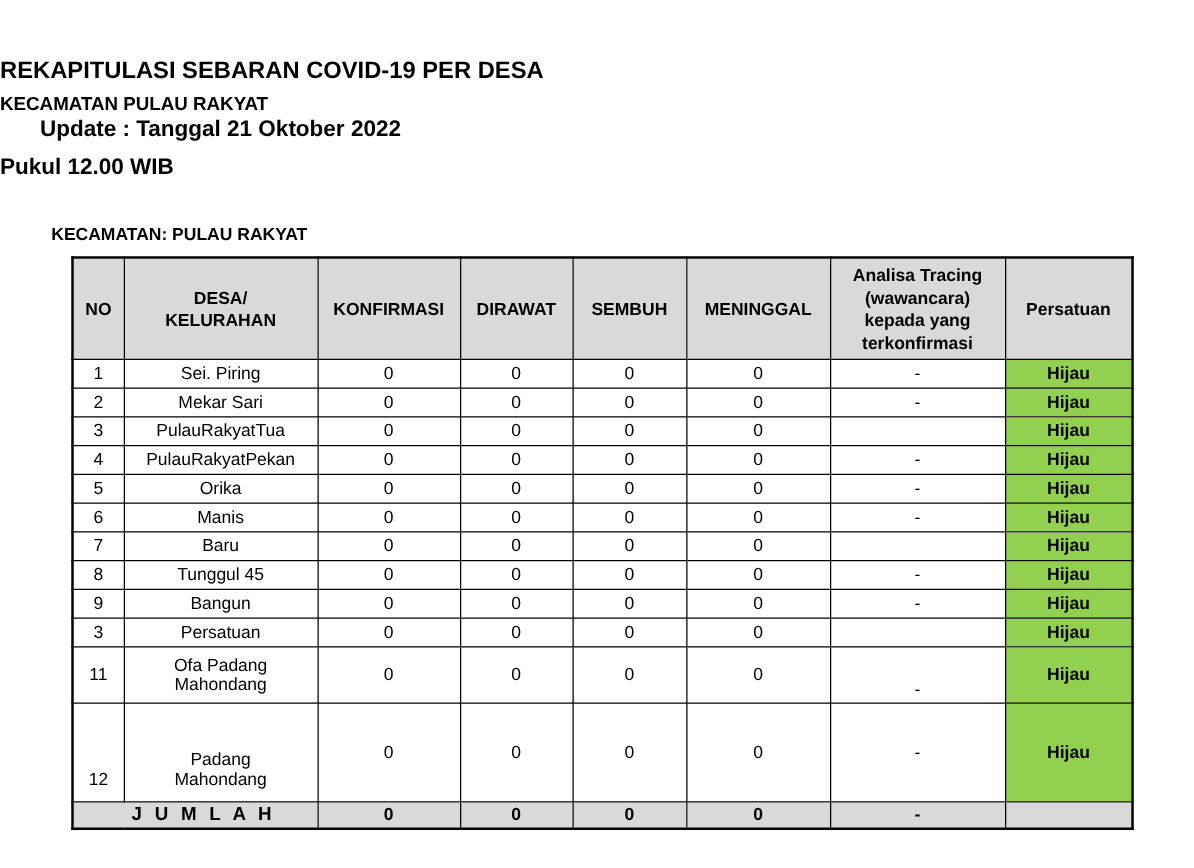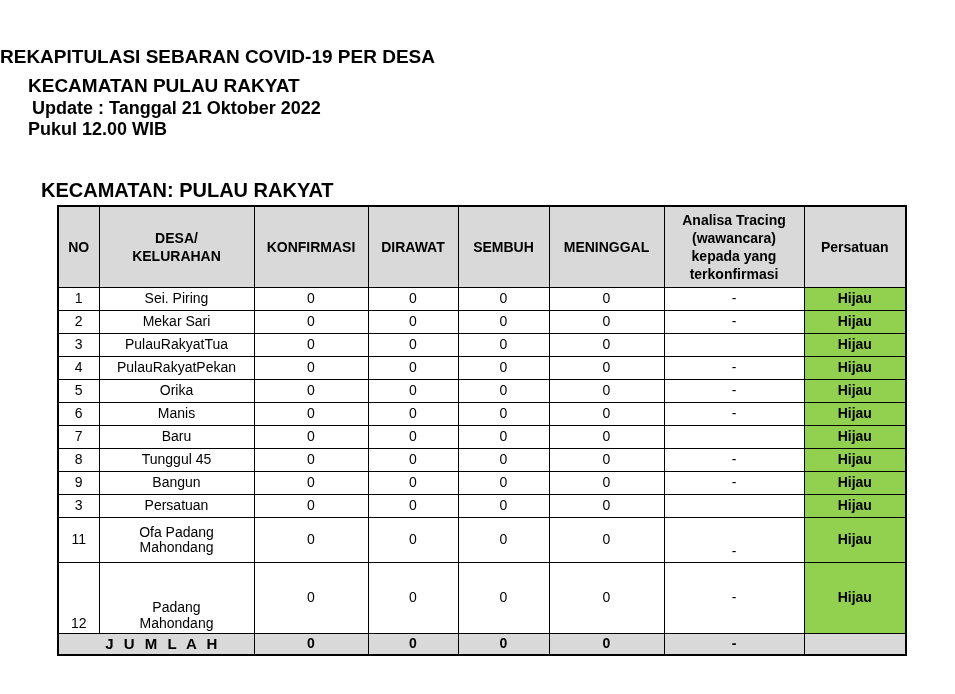--- a/index.html
+++ b/index.html
@@ -7,27 +7,27 @@
     position:relative;
     width:955px;height:694px;
     background:#ffffff;
     font-family:"Liberation Sans", sans-serif;
     color:#000;
     overflow:hidden;
   }
   .title-block{position:absolute;top:0;left:0;width:100%;text-align:left;}
   .title-line{font-weight:700;line-height:1.16;}
   .t1{margin-top:46px;font-size:19px;}
-  .t2{margin-top:7px;font-size:19px;margin-left:28px;}
+  .t2{margin-top:7px;font-size:15px;}
   .t3{margin-top:1px;font-size:18px;padding-left:32px;}
-  .t4{font-size:18px;padding-left:28px;}
+  .t4{margin-top:9px;font-size:18px;}
 
   .section-label{
     position:absolute;left:41px;top:179px;
-    font-size:20px;font-weight:700;
+    font-size:14px;font-weight:700;
   }
 
   table.report{
     position:absolute;left:57px;top:205px;
     width:848px;
     border-collapse:collapse;table-layout:fixed;
     border:2px solid #000;
   }
   table.report th, table.report td{
     border:1px solid #000;
@@ -54,21 +54,21 @@
     font-size:14.5px;
   }
   td.green{
     background:#92d050;
     font-weight:700;
     font-size:13.5px;
   }
   tr.r11 td{height:41px;}
   tr.r11 td.analisa{vertical-align:bottom;padding-bottom:3px;}
   tr.r12 td{height:68px;}
-  tr.r12 td.no, tr.r12 td.desa{vertical-align:bottom;padding-bottom:2px;}
+  tr.r12 td.no, tr.r12 td.desa{vertical-align:bottom;padding-bottom:10px;}
   tr.jumlah td{
     background:#d9d9d9;
     font-weight:700;
     height:20px;
   }
   tr.jumlah td.label{
     letter-spacing:3px;
     font-size:15px;
     padding-left:16px;
   }

